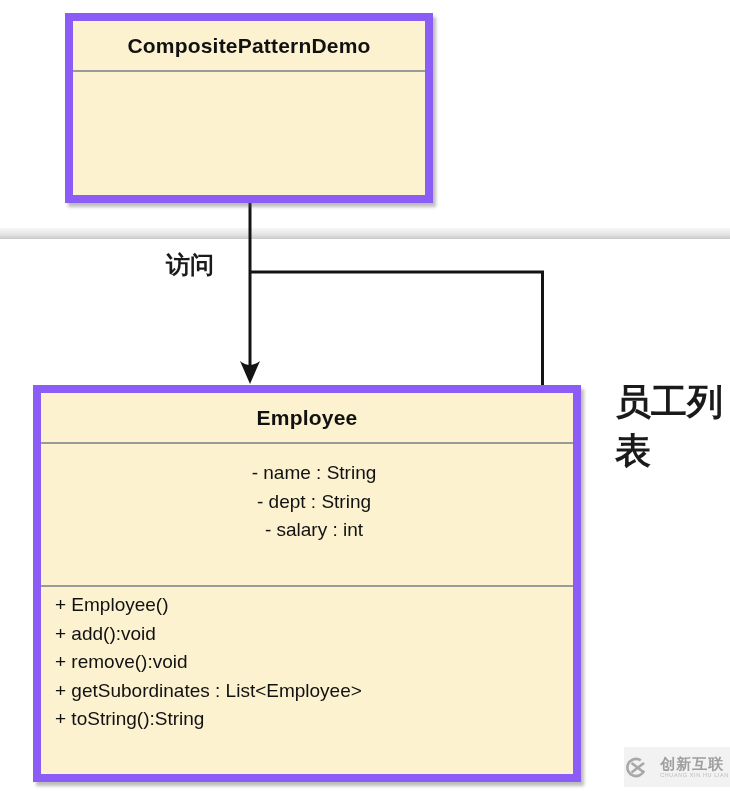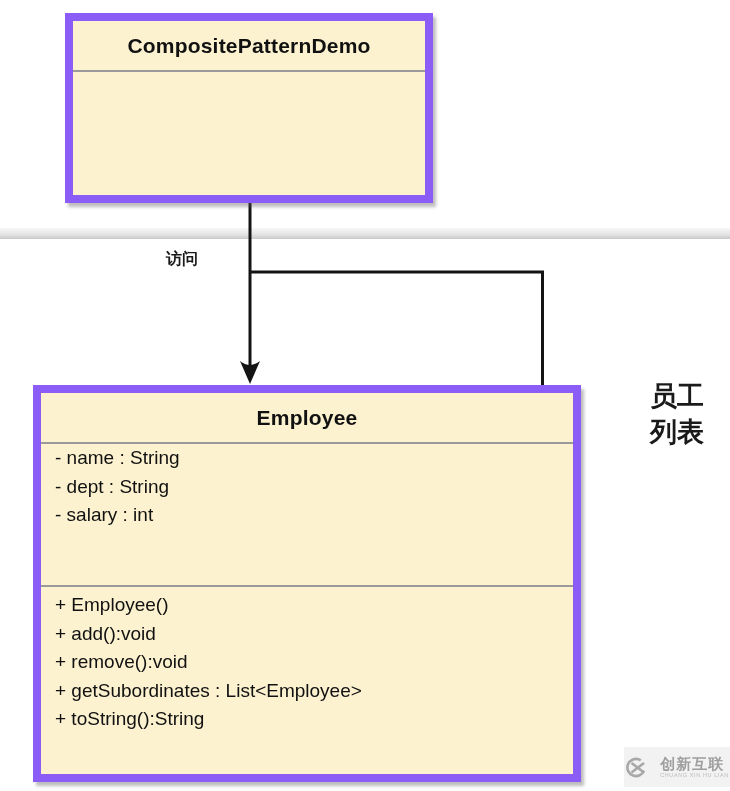--- a/index.html
+++ b/index.html
@@ -28,29 +28,29 @@
     height:49px;flex:0 0 49px;
     display:flex;align-items:center;justify-content:center;
     font-size:21px;font-weight:bold;letter-spacing:.2px;
   }
   .uml-sec{border-top:2px solid #9a9a9a;box-sizing:border-box;padding:0 0 0 14px;}
   .uml-line{font-size:19px;line-height:28.5px;white-space:nowrap;}
   #demo-box{left:65px;top:13px;width:368px;height:190px;}
   #demo-box .uml-attrs{flex:0 0 57px;}
   #demo-box .uml-methods{flex:1 1 auto;padding-top:16px;}
   #employee-box{left:33px;top:385px;width:548px;height:397px;}
-  #employee-box .uml-attrs{flex:0 0 143px;}
+  #employee-box .uml-attrs{flex:0 0 143px;padding-top:15px;text-align:center;}
   #employee-box .uml-methods{flex:1 1 auto;padding-top:4px;}
   
   .edge-label{
     position:absolute;z-index:4;font-weight:bold;color:#1a1a1a;
     font-family:"Liberation Sans","DejaVu Sans",sans-serif;
   }
-  #label-access{left:166px;top:249px;font-size:16px;}
-  #label-list{left:650px;top:378px;font-size:27px;}
+  #label-access{left:166px;top:249px;font-size:24px;}
+  #label-list{left:615px;top:378px;font-size:36px;}
   
   .watermark{
     position:absolute;right:0;top:747px;width:106px;height:40px;z-index:5;
     background:#f2f2f2;display:flex;align-items:center;justify-content:center;gap:12px;
   }
   .wm-text{display:flex;flex-direction:column;line-height:1;}
   .wm-brand{font-size:15px;font-weight:600;color:#9f9f9f;letter-spacing:1px;}
   .wm-sub{font-size:5.5px;color:#bcbcbc;letter-spacing:0.6px;margin-top:2px;}
 </style>
 </head>

